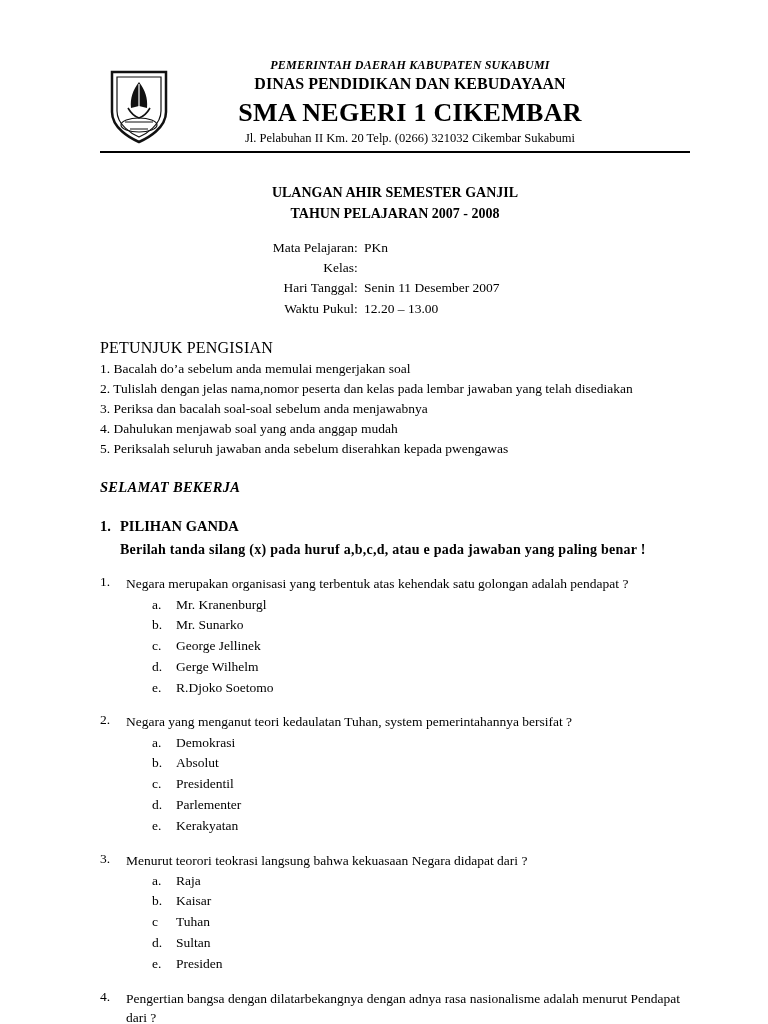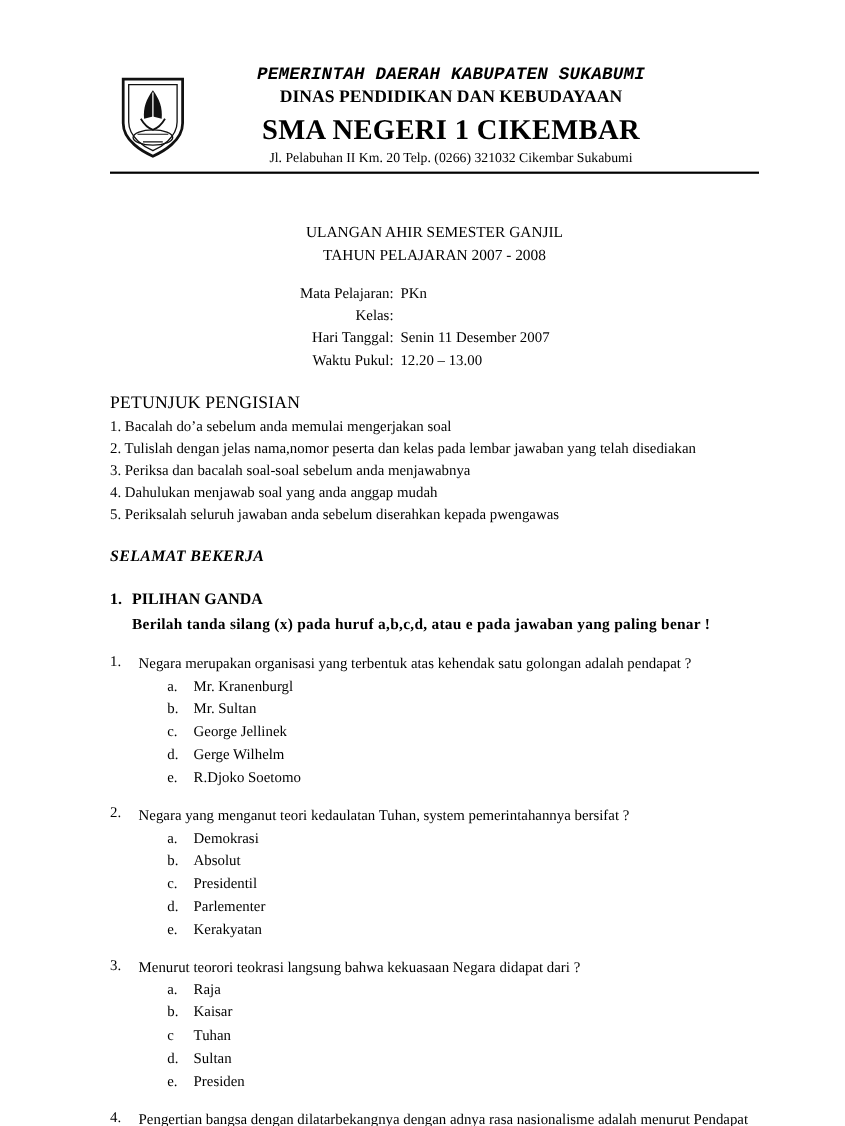--- a/index.html
+++ b/index.html
@@ -36,24 +36,23 @@
   }
   .crest svg { display: block; }
   .head-text {
     flex: 1 1 auto;
     text-align: center;
     padding-right: 40px;
   }
   .head-line1 {
     font-weight: bold;
     font-style: italic;
-    font-size: 16px;
+    font-size: 12px;
     letter-spacing: .2px;
     line-height: 1.25;
-    font-family: Liberation Mono, monospace;
   }
   .head-line2 {
     font-weight: bold;
     font-size: 16px;
     line-height: 1.3;
     margin-top: 1px;
   }
   .head-line3 {
     font-weight: bold;
     font-size: 26px;
@@ -68,23 +67,23 @@
   .rule {
     border: 0;
     border-top: 2px solid #000;
     margin: 5px 0 0 0;
     height: 0;
   }
 
   
   .exam-title {
     text-align: center;
-    margin-top: 44px;
+    margin-top: 30px;
     font-size: 14px;
-    font-weight: normal;
+    font-weight: bold;
     line-height: 1.45;
   }
 
   
   .meta {
     margin: 14px 0 0 140px;
     font-size: 13.5px;
     line-height: 1.5;
   }
   .meta-row { display: flex; }
@@ -233,21 +232,21 @@
       <span class="q-num">1.</span>
       <span class="q-text">Negara merupakan organisasi yang terbentuk atas kehendak satu golongan  adalah pendapat  ?</span>
     </div>
     <div class="opts">
       <div class="opt">
         <span class="opt-letter">a.</span>
         <span class="opt-text">Mr. Kranenburgl</span>
       </div>
       <div class="opt">
         <span class="opt-letter">b.</span>
-        <span class="opt-text">Mr. Sultan</span>
+        <span class="opt-text">Mr. Sunarko</span>
       </div>
       <div class="opt">
         <span class="opt-letter">c.</span>
         <span class="opt-text">George Jellinek</span>
       </div>
       <div class="opt">
         <span class="opt-letter">d.</span>
         <span class="opt-text">Gerge Wilhelm</span>
       </div>
       <div class="opt">

